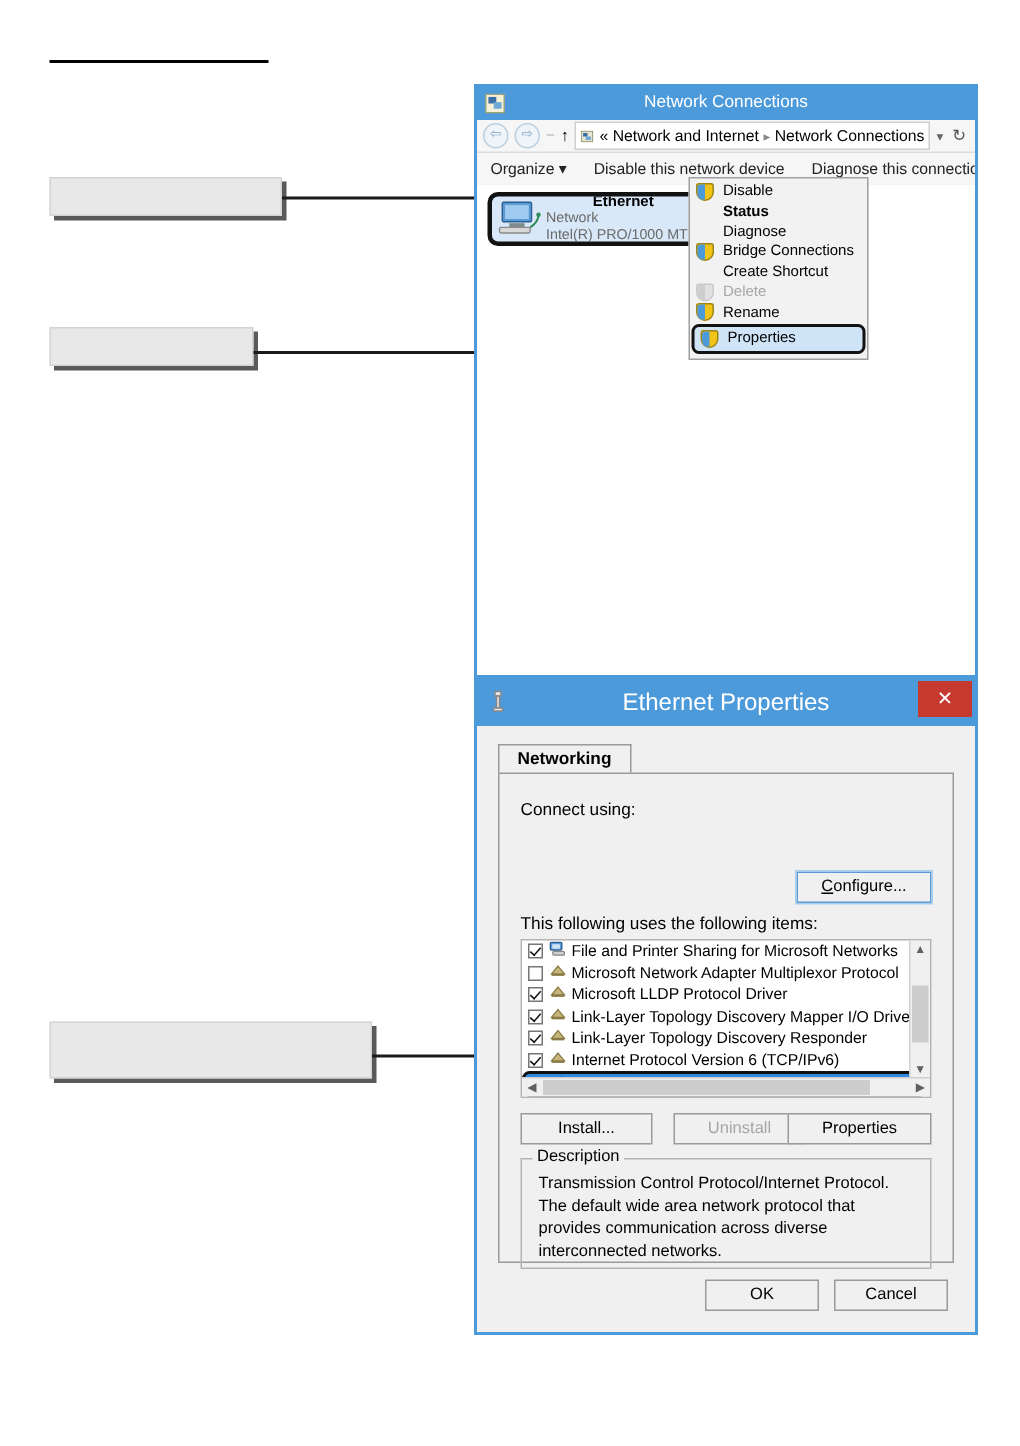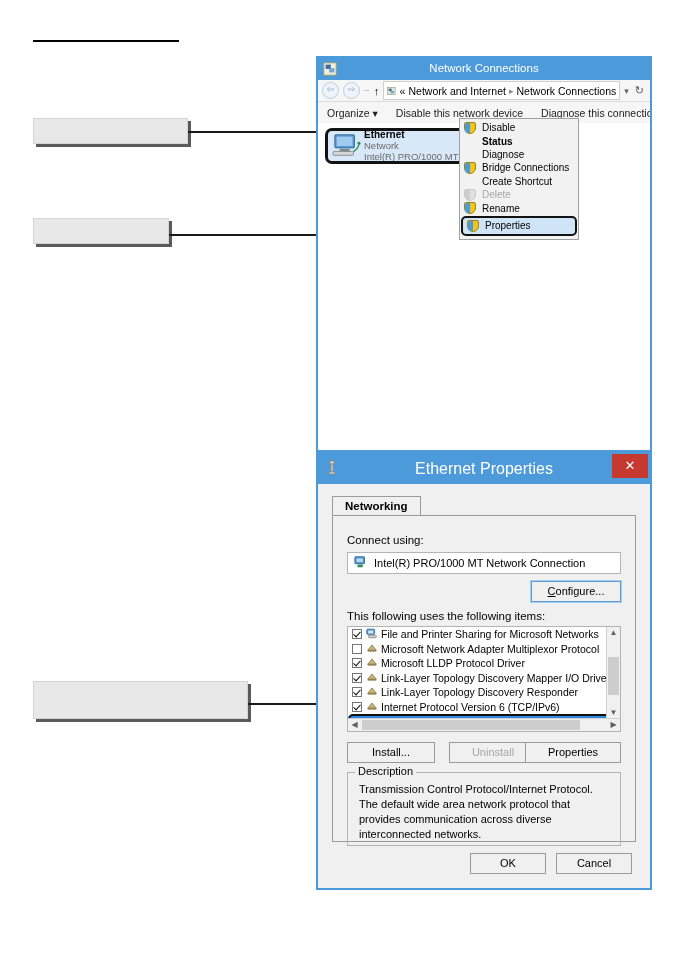--- a/index.html
+++ b/index.html
@@ -121,21 +121,21 @@
     border: 3px solid #121212;
     border-radius: 7px;
     box-sizing: border-box;
     display: flex;
     align-items: center;
     padding-left: 3px;
     overflow: hidden;
   }
   #eth-icon { width: 30px; height: 26px; flex: 0 0 30px; }
   #eth-text { padding-left: 3px; line-height: 1.15; overflow: hidden; }
-  #eth-name { font-weight: bold; font-size: 10px; }
+  #eth-name { font-weight: bold; font-size: 10px; text-align: center; }
   .eth-sub { font-size: 9.5px; color: #6a6a6a; white-space: nowrap; }
 
   #statusbar {
     position: absolute;
     left: 0; right: 0; bottom: 0; height: 21px;
     background: #f6f6f6;
     border-top: 1px solid #dcdcdc;
     display: flex;
     align-items: center;
     font-size: 10px;
@@ -516,30 +516,20 @@
   <div id="dlg-body">
 
     <div id="tabstrip">
       <div id="tab-networking">Networking</div>
     </div>
 
     <div id="tabpanel">
 
       <div class="lbl abs" id="connect-label">Connect using:</div>
 
-      <div id="adapter-box" class="abs">
-        <span>
-          <svg viewBox="0 0 16 16" width="14" height="14">
-            <rect x="1" y="2" width="11" height="8" rx="1" fill="#5b9bd5" stroke="#2b5e8e"></rect>
-            <rect x="3" y="4" width="7" height="4" fill="#bcd9f0"></rect>
-            <rect x="4" y="11" width="6" height="3" fill="#2e8b57"></rect>
-          </svg>
-        </span>
-        <span>Intel(R) PRO/1000 MT Network Connection</span>
-      </div>
 
       <div class="btn focus abs" id="configure-btn">
         <span class="u" style="text-decoration-skip-ink:none;">C</span><span>onfigure...</span>
       </div>
 
       <div class="lbl abs" id="items-label">This following uses the following items:</div>
 
       <div id="items-list" class="abs">
 
         <div class="li">

